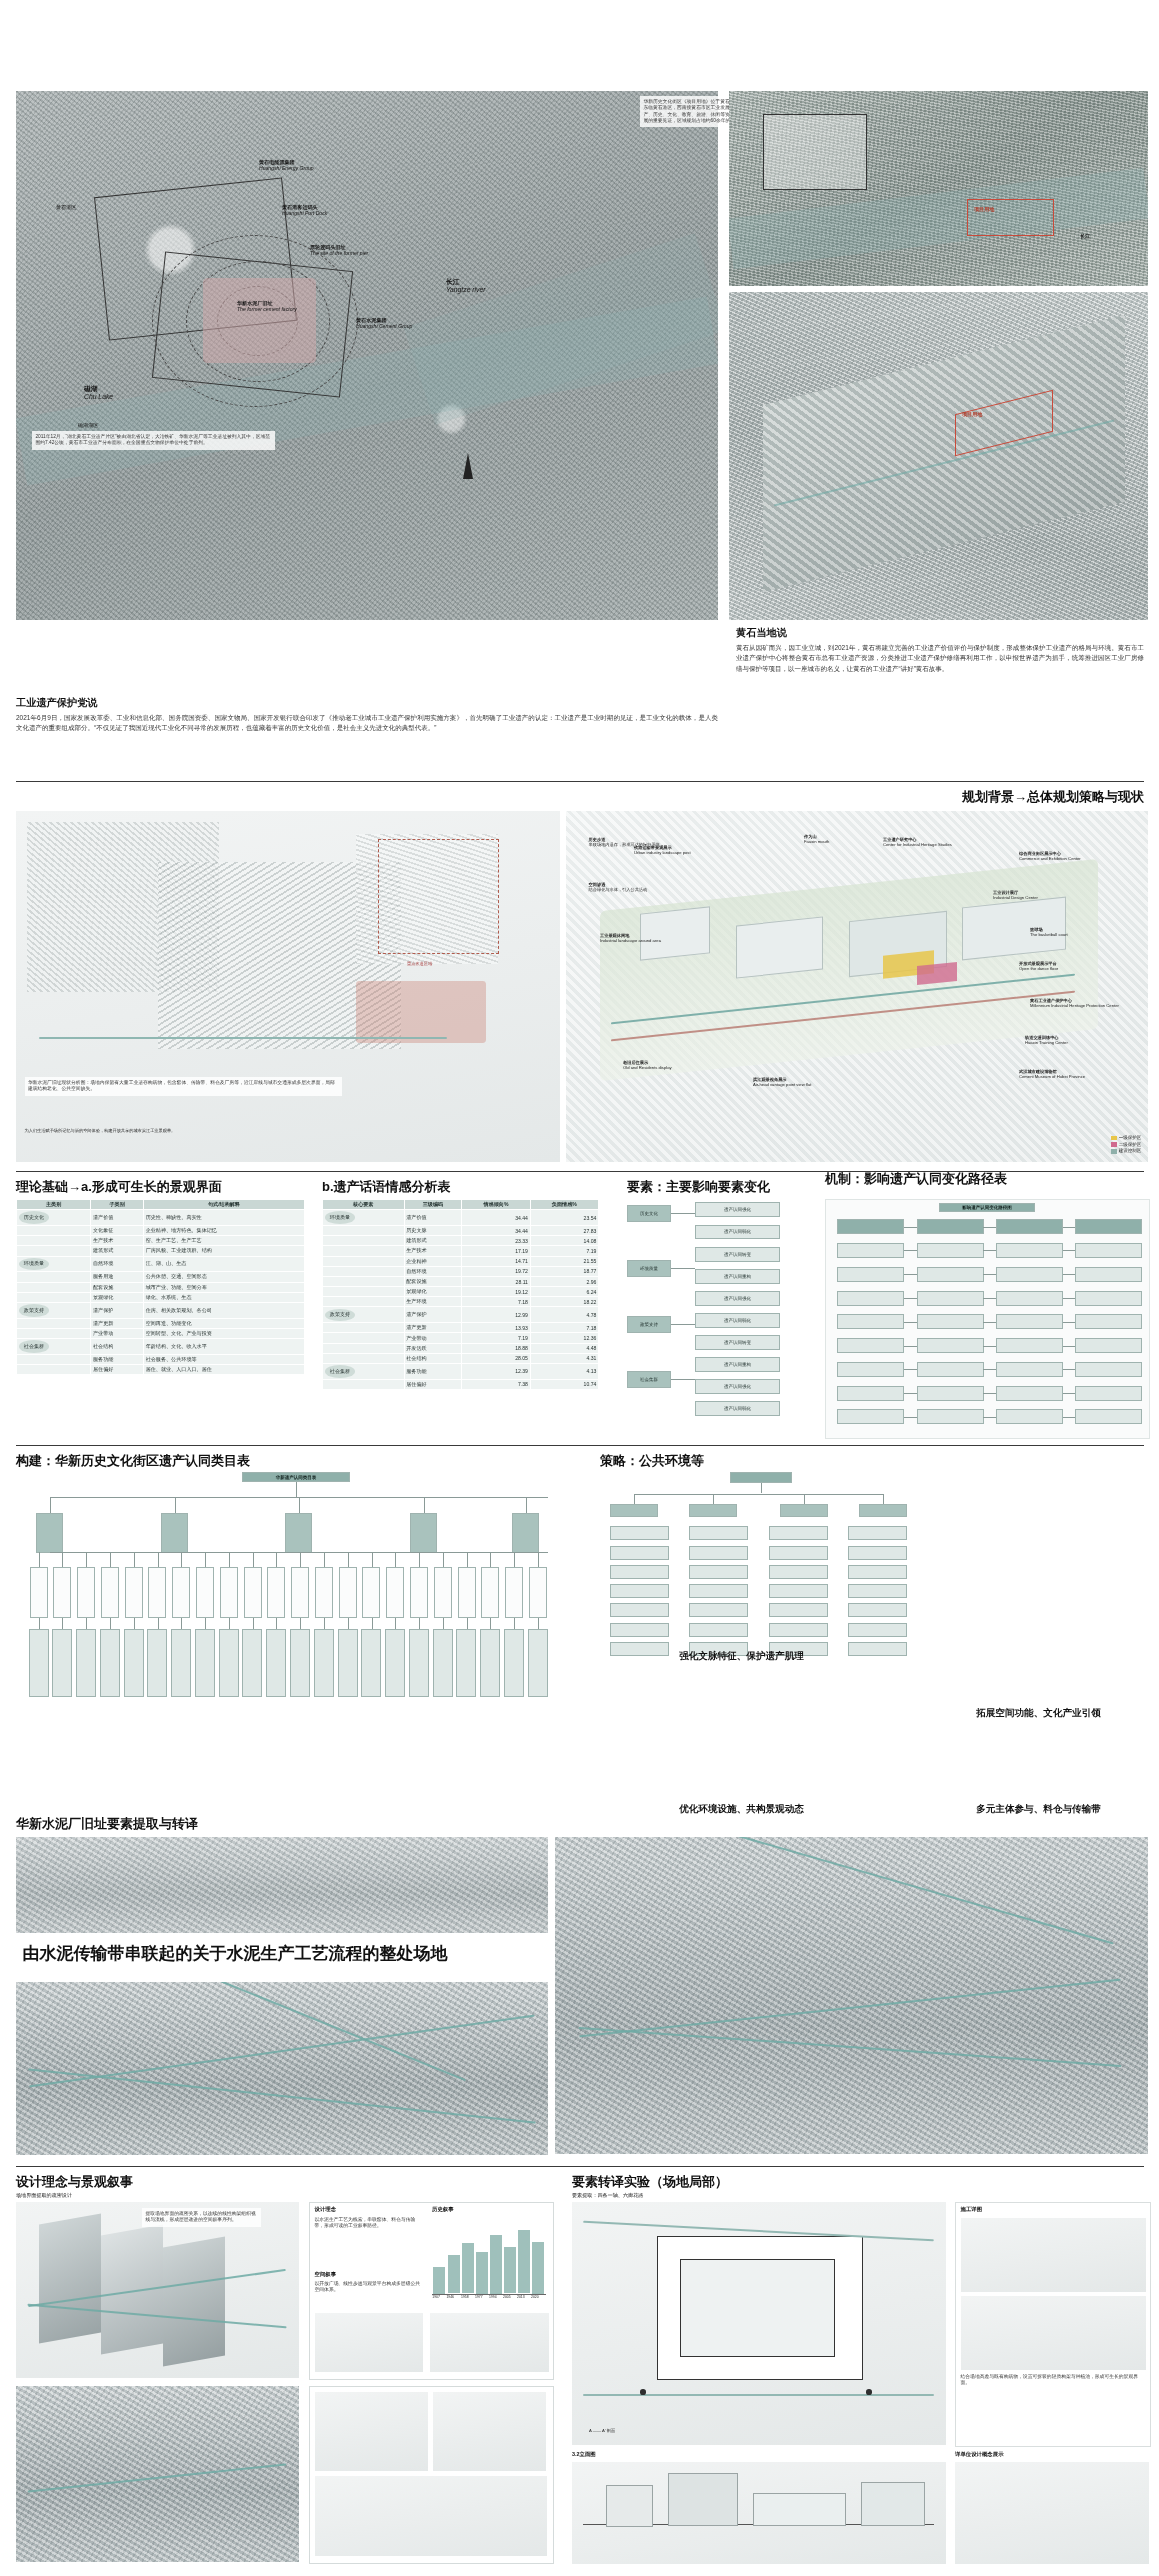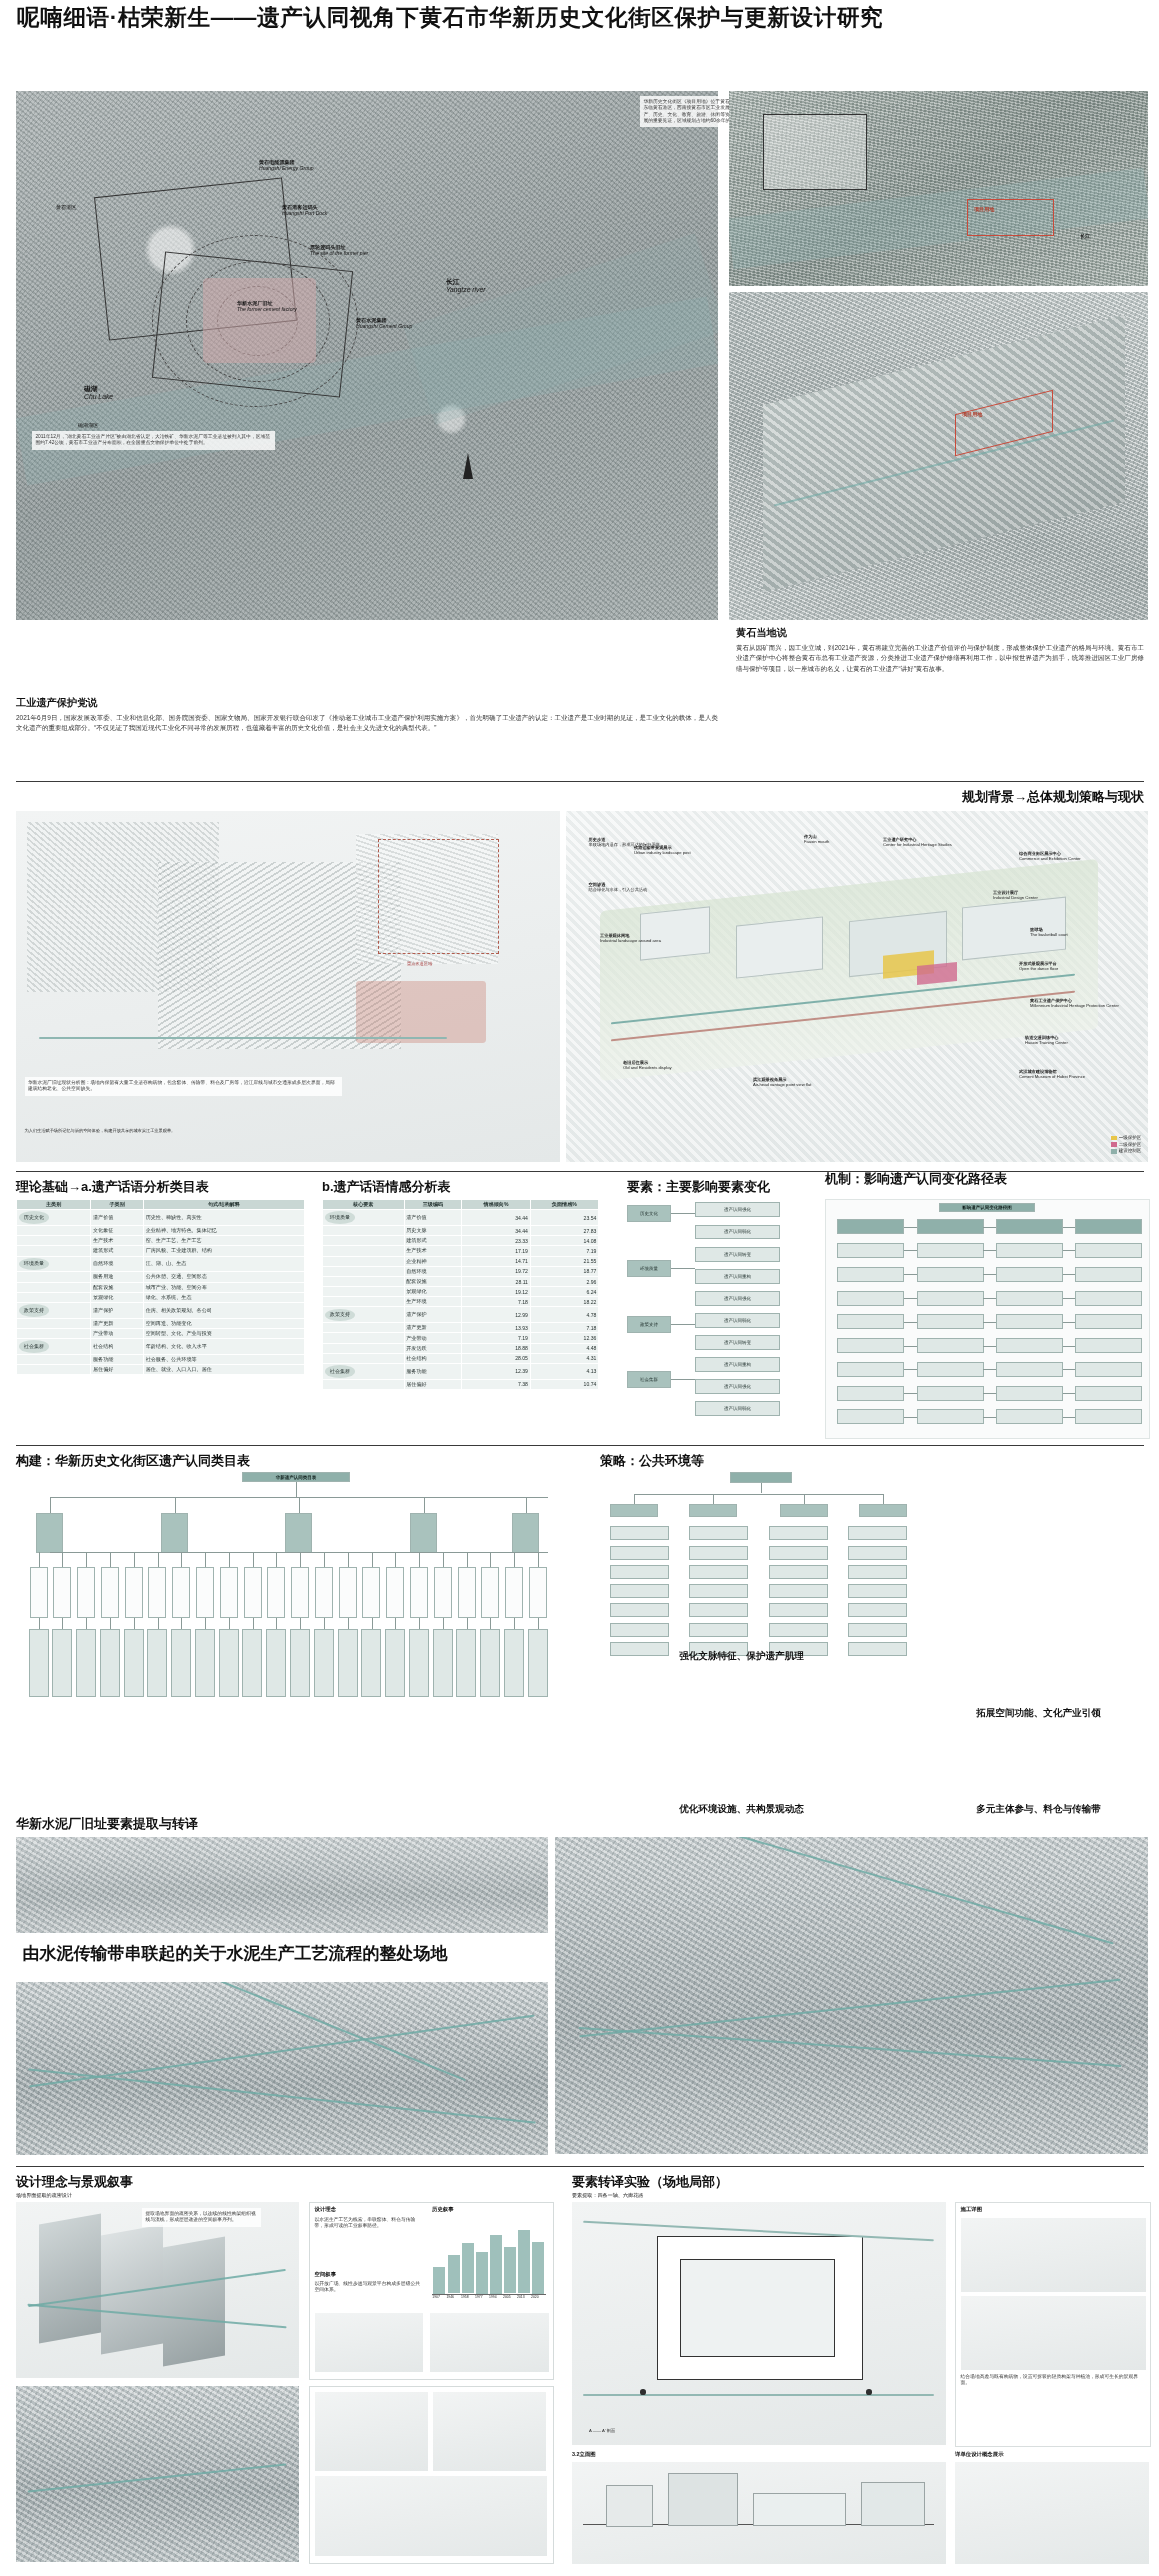--- a/index.html
+++ b/index.html
@@ -83,23 +83,20 @@
   .pt{position:absolute;border-radius:50%;background:#2f2f2f;}
   .label-sm{position:absolute;font-size:5.1px;color:#151515;line-height:1.25;}
   .label-xs{position:absolute;font-size:4.2px;color:#222;line-height:1.2;}
   .white-card{position:absolute;background:rgba(255,255,255,.82);box-sizing:border-box;padding:2.8px 3.4px;}
 </style>
 </head>
 <body>
 
 <div class="poster">
 
-  <div class="title-bar">
-    <div class="main-title">呢喃细语·枯荣新生——遗产认同视角下黄石市华新历史文化街区保护与更新设计研究</div>
-  </div>
 
   <div class="img aerial" style="left:16px;top:91px;width:702px;height:529px;">
 
     <div class="river" style="left:0px;top:266px;width:702px;height:68px;transform:rotate(-10deg);opacity:.45;"></div>
     <div class="river" style="left:396px;top:187px;width:306px;height:102px;transform:rotate(-18deg);opacity:.35;"></div>
 
     <div class="solid-box" style="left:85px;top:96px;width:187px;height:142px;transform:rotate(-6deg);border-width:1.1px;"></div>
     <div class="solid-box" style="left:142px;top:170px;width:187px;height:125px;transform:rotate(6deg);border-width:1.1px;"></div>
     <div class="circ" style="left:136px;top:144px;width:204px;height:170px;"></div>
     <div class="circ" style="left:170px;top:170px;width:142px;height:119px;"></div>
@@ -197,21 +194,21 @@
     <div class="label-xs" style="left:238px;top:22.6px;"><b>作为山</b><br>Fauxin mouth</div>
     <div style="position:absolute;right:6.8px;bottom:6.8px;font-size:4.5px;line-height:1.5;">
       <div><span class="legend-chip" style="background:#e8c64a;"></span>一级保护区</div>
       <div><span class="legend-chip" style="background:#d06a8e;"></span>二级保护区</div>
       <div><span class="legend-chip" style="background:#8fb0aa;"></span>建设控制区</div>
     </div>
   </div>
 
   <div class="rule" style="left:16px;top:1171px;width:1128px;height:1.1px;"></div>
 
-  <div class="sec-head" style="left:16px;top:1178px;">理论基础→a.遗产话语分析类目表</div>
+  <div class="sec-head" style="left:16px;top:1178px;">理论基础→a.形成可生长的景观界面</div>
   <div class="sec-head" style="left:322px;top:1178px;">b.遗产话语情感分析表</div>
   <div class="sec-head" style="left:627px;top:1178px;">要素：主要影响要素变化</div>
   <div class="sec-head" style="left:825px;top:1170px;">机制：影响遗产认同变化路径表</div>
 
   <div style="position:absolute;left:16px;top:1199px;width:289px;">
     <table class="tbl" id="tblA">
       <thead>
           <tr>
             <th>主类别</th>
             <th>子类别</th>

